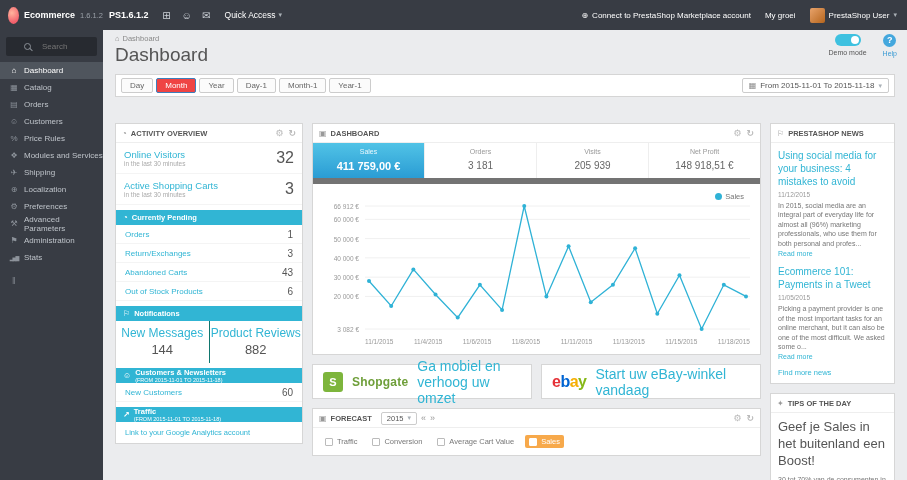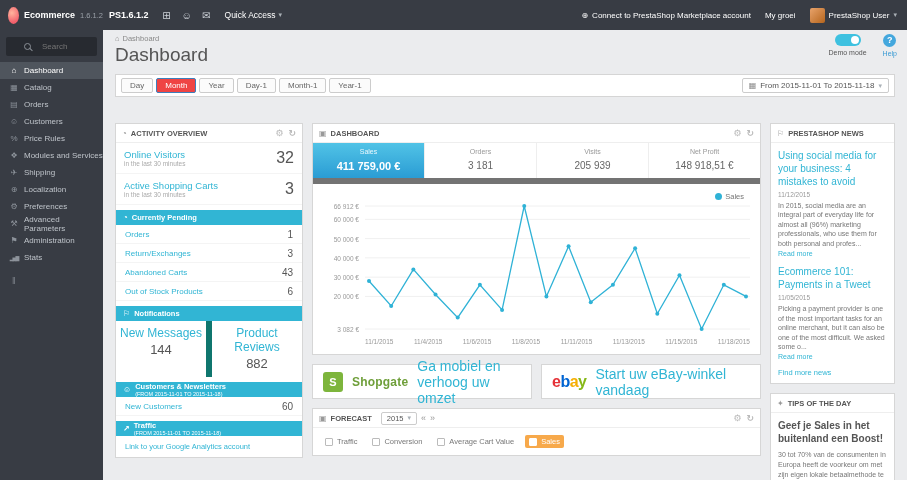--- a/index.html
+++ b/index.html
@@ -67,21 +67,21 @@
   .stat-sub{color:#aaa;font-size:6.5px}
   .stat-v{font-size:16px;color:#555}
   .sec-h{background:#31b5d4;color:#fff;display:flex;align-items:center;gap:4px;padding:0 7px;height:15px;font-size:7.5px;font-weight:bold;margin-top:5px}
   .shi{font-size:8px}
   .sec-range{font-weight:normal;font-size:5.5px}
   .a-row{display:flex;justify-content:space-between;align-items:center;height:19px;padding:0 9px;border-bottom:1px solid #f4f4f4;font-size:8px;cursor:pointer}
   .al{color:#31b5d4}
   .av{color:#555;font-size:10px}
   .notif{display:flex;text-align:center}
   .notif-cell{flex:1;padding:5px 0 6px;cursor:pointer}
-  .notif-cell+.notif-cell{border-left:6px solid #0f766e}
+  .notif-cell+.notif-cell{border-left:1px solid #0f766e}
   .notif-l{color:#31b5d4;font-size:12px}
   .notif-v{font-size:13px;color:#555;margin-top:2px}
   .ga-link{padding:6px 9px;font-size:7.5px;color:#31b5d4;cursor:pointer}
 
   
   .kpis{display:flex;border-bottom:6px solid #737373}
   .kpi{flex:1;text-align:center;padding:5px 2px 6px;border-right:1px solid #eee;cursor:pointer}
   .kpi:last-child{border-right:0}
   .kpi-label{font-size:7px;color:#999}
   .kpi-value{font-size:10px;color:#666;margin-top:5px;white-space:nowrap}
@@ -117,21 +117,21 @@
   
   .news-body{padding:6px 7px}
   .article{margin-bottom:8px}
   .art-title{color:#31b5d4;font-size:10px;font-weight:normal;line-height:1.3;cursor:pointer}
   .art-date{color:#999;font-size:6.5px;margin:3px 0}
   .art-x{color:#777;font-size:7px;line-height:1.35}
   .read-more{color:#31b5d4;font-size:7px;margin-top:2px;cursor:pointer}
   .find-more{color:#31b5d4;font-size:7.5px;margin-top:3px;cursor:pointer}
   .tips-body{padding:6px 7px;color:#777}
   .tips-top{display:flex;gap:5px}
-  .tips-head{font-weight:bold;color:#555;font-size:10px;line-height:1.3;flex:1}
+  .tips-head{font-weight:normal;color:#555;font-size:13px;line-height:1.3;flex:1}
   .ingenico{text-align:right;cursor:pointer}
   .ing-name{font-weight:bold;color:#3b3b3b;font-size:11px;letter-spacing:-.3px}
   .ing-sub{color:#e30613;font-size:5px;font-weight:bold;letter-spacing:.5px}
   .tips-text{margin-top:5px;font-size:7px;line-height:1.4}
 </style>
 </head>
 <body>
 
 <header class="topbar">
   <div class="brand">

